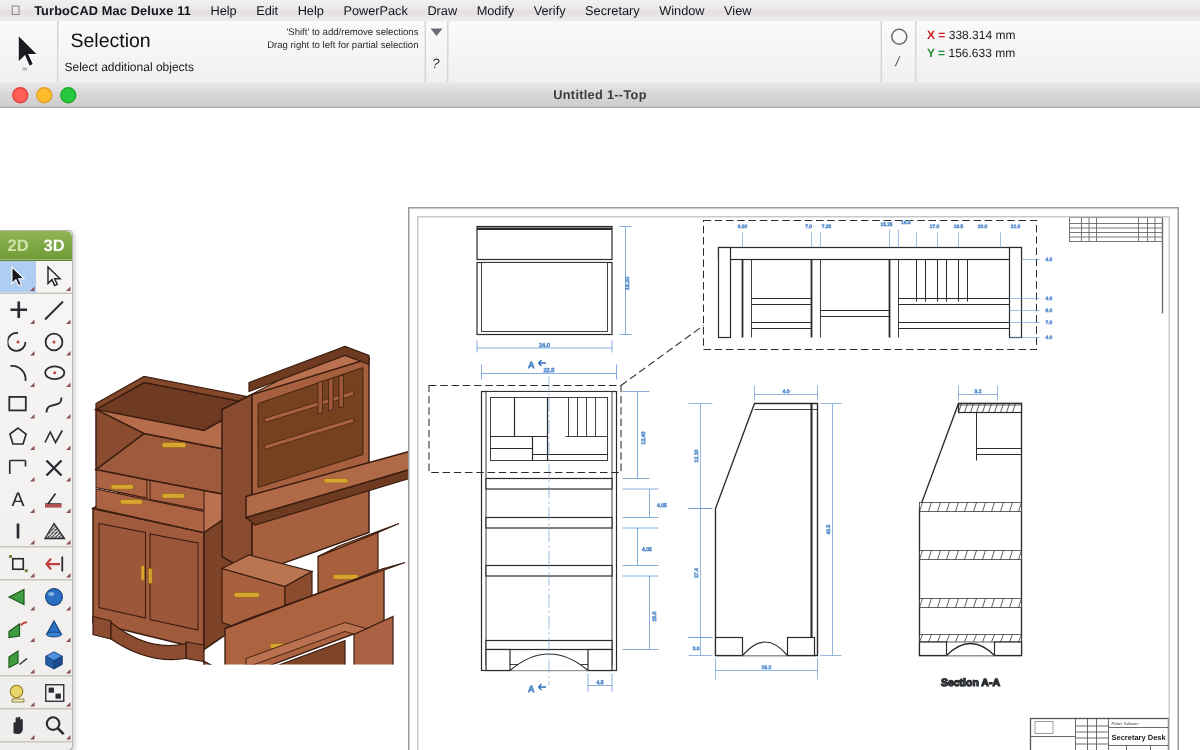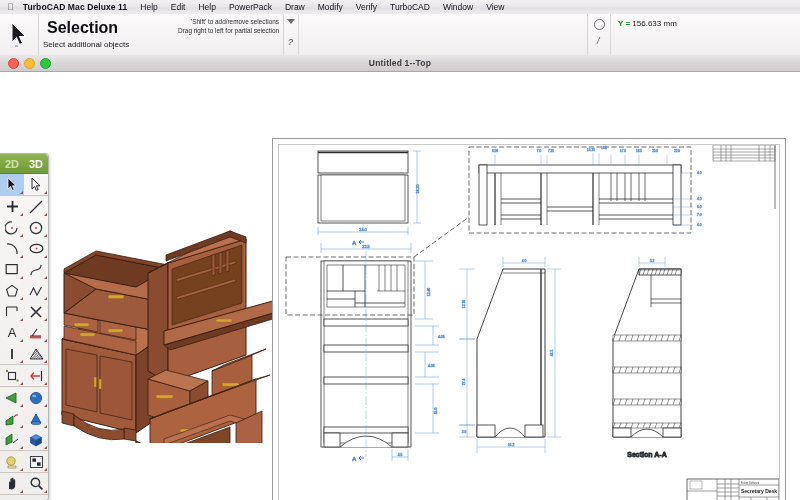--- a/index.html
+++ b/index.html
@@ -30,21 +30,21 @@
     border-bottom:1px solid #b8b4b7;
     display:flex;
   }
   .info-cursor{
     width:38px;height:41px;border-right:1px solid #d8d5d7;
     display:flex;align-items:center;justify-content:center;
   }
   .info-main{
     flex:0 0 236px;position:relative;border-right:1px solid #d8d5d7;padding-left:8px;
   }
-  .tool-title{position:absolute;left:8px;top:5px;font-size:16px;font-weight:bold;color:#0b0b10;}
+  .tool-title{position:absolute;left:8px;top:5px;font-size:13px;font-weight:normal;color:#0b0b10;}
   .tool-sub{position:absolute;left:4px;top:26px;font-size:8px;color:#17171c;}
   .tool-hint{position:absolute;right:4px;top:3px;text-align:right;font-size:6.4px;color:#2a2a30;line-height:1.45;}
   .info-arrow{
     width:14px;border-right:1px solid #d8d5d7;position:relative;
   }
   .info-arrow .tri{position:absolute;left:3px;top:5px;width:0;height:0;
     border-left:4px solid transparent;border-right:4px solid transparent;border-top:5px solid #6a6a72;}
   .info-arrow .qm{position:absolute;left:4px;top:23px;font-size:9px;color:#3a3a42;font-style:italic;}
   .info-gap{flex:1;border-right:1px solid #d8d5d7;}
   .info-coordsym{
@@ -128,21 +128,21 @@
   <div class="menubar">
     <span class="apple-logo"></span>
     <span class="menu-app">TurboCAD Mac Deluxe 11</span>
     <span class="menu-item">Help</span>
     <span class="menu-item">Edit</span>
     <span class="menu-item">Help</span>
     <span class="menu-item">PowerPack</span>
     <span class="menu-item">Draw</span>
     <span class="menu-item">Modify</span>
     <span class="menu-item">Verify</span>
-    <span class="menu-item">TurboCAD</span>
+    <span class="menu-item">Secretary</span>
     <span class="menu-item">Window</span>
     <span class="menu-item">View</span>
   </div>
 
   <div class="infobar">
     <div class="info-cursor">
       <svg width="20" height="26" viewBox="0 0 20 26">
         <path d="M3,1 L3,20 L7.5,15.5 L10.5,22.5 L13.5,21 L10.5,14.5 L16.5,14.5 Z" fill="#1b1b22" stroke="#ffffff" stroke-width="1"></path>
         <path d="M6,23 L9,23 L9,25 L6,25 Z" fill="#b9b9bd"></path>
       </svg>
@@ -158,20 +158,24 @@
     <div class="info-arrow">
       <div class="tri"></div>
       <div class="qm">?</div>
     </div>
     <div class="info-gap"></div>
     <div class="info-coordsym">
       <div class="coord-circle"></div>
       <div class="coord-slash">/</div>
     </div>
     <div class="info-coords">
+      <div>
+        <span class="cx">X =</span>
+        <span class="cval">338.314 mm</span>
+      </div>
       <div>
         <span class="cy">Y =</span>
         <span class="cval">156.633 mm</span>
       </div>
     </div>
   </div>
 
   <div class="docwin">
 
     <div class="titlebar">

